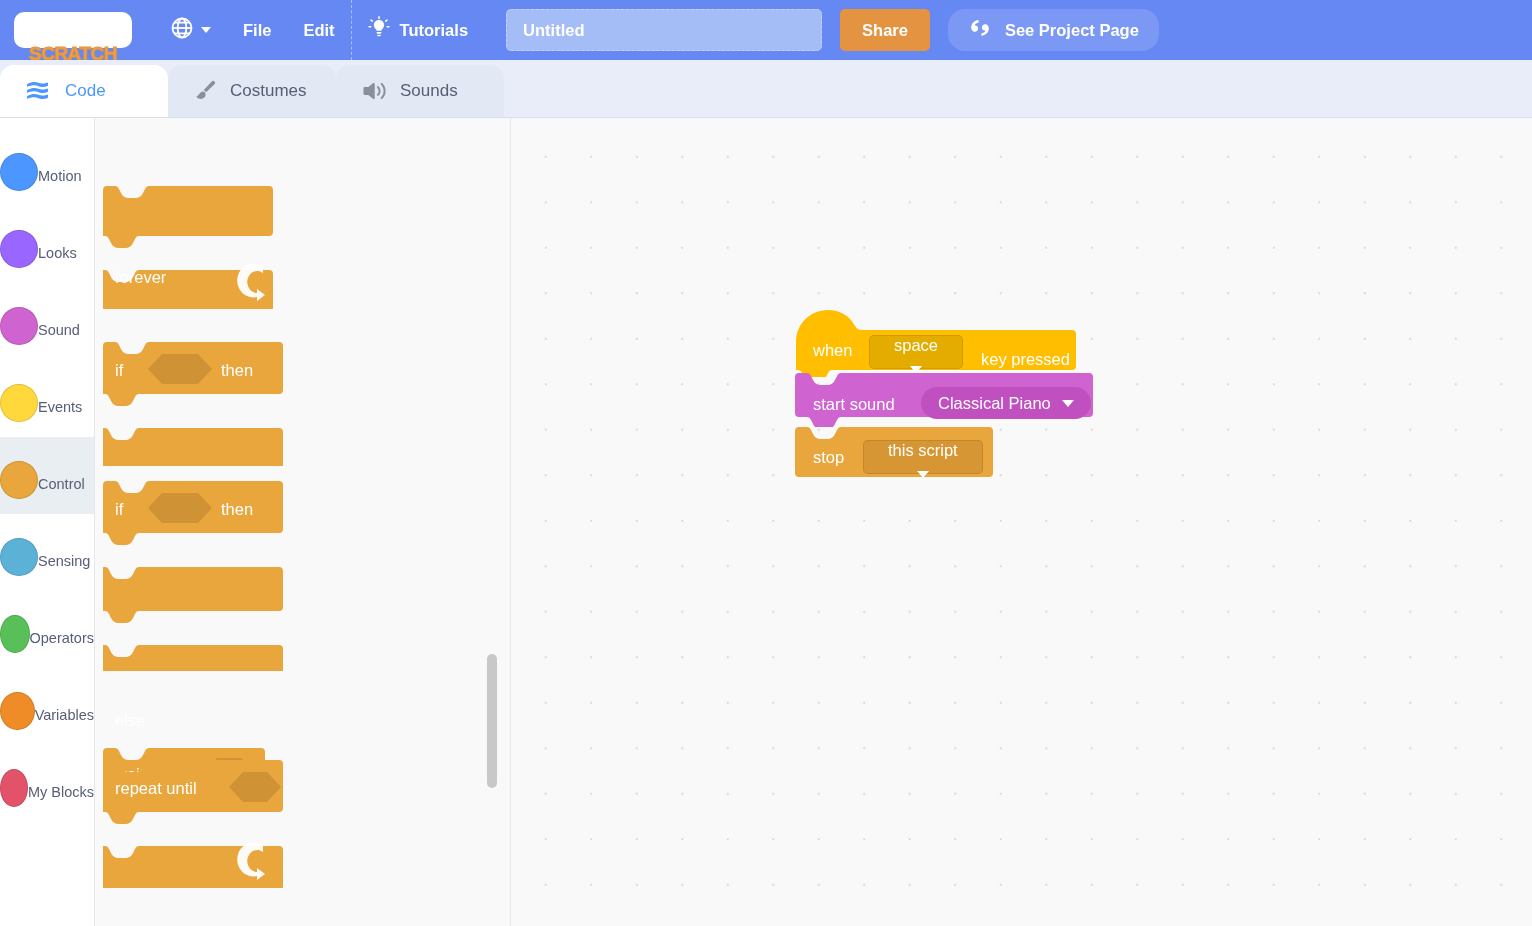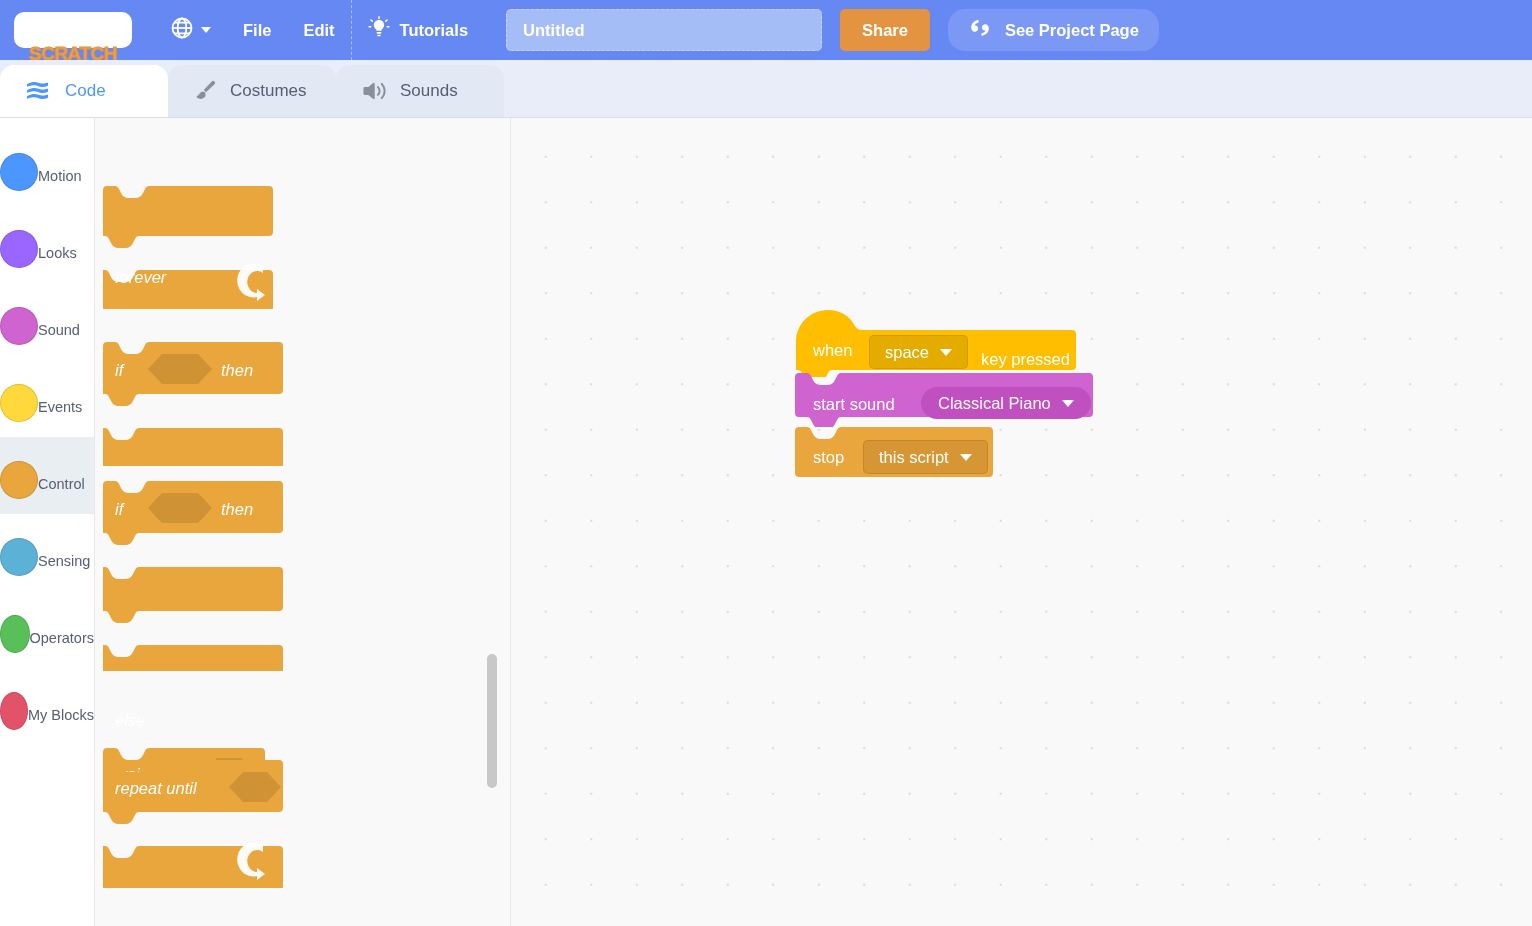--- a/index.html
+++ b/index.html
@@ -111,21 +111,21 @@
     margin-top: 7px; font-size: 14.5px; color: #575e75;
     white-space: nowrap;
   }
 
   
   #palette {
     width: 416px; flex: none; background: #f9f9f9;
     position: relative; overflow: hidden;
     border-right: 1px solid #e6e8eb;
   }
-  #palette-inner { position: relative; width: 100%; height: 100%; font-style: italic; }
+  #palette-inner { position: relative; width: 100%; height: 100%; }
   #palette-scroll-track {
     position: absolute; right: 12px; top: 0; width: 12px; height: 100%;
   }
   #palette-scroll-thumb {
     position: absolute; left: 1px; top: 536px; width: 10px; height: 134px;
     background: #c8c8c8; border-radius: 5px; cursor: pointer;
   }
 
   
   #workspace {
@@ -140,22 +140,22 @@
     position: absolute; color: #fff; font-size: 16.5px;
     font-family: "Liberation Sans", sans-serif;
     white-space: nowrap; pointer-events: none;
   }
   .pal-block { position: absolute; }
   .pal-block svg { display: block; }
 
   
   .field-rect {
     position: absolute; display: flex; align-items: center; gap: 11px;
-    border-radius: 5px; padding: 0 15px; height: 34px;
-    font-size: 16.5px; color: #fff; cursor: pointer;
+    border-radius: 5px; padding: 0 24px; height: 34px;
+    font-size: 16.5px; color: #fff; cursor: pointer; flex-direction: column;
   }
   .field-pill {
     position: absolute; display: flex; align-items: center; gap: 11px;
     border-radius: 22px; padding: 0 17px; height: 32px;
     font-size: 16.5px; color: #fff; cursor: pointer;
   }
   .caret-dd {
     width: 0; height: 0;
     border-left: 6px solid transparent; border-right: 6px solid transparent;
     border-top: 7px solid #ffffff;
@@ -284,20 +284,24 @@
     </div>
     <div class="cat">
       <div class="dot" style="background:#5cb1d6"></div>
       <div class="cat-label">Sensing</div>
     </div>
     <div class="cat">
       <div class="dot" style="background:#59c059"></div>
       <div class="cat-label">Operators</div>
     </div>
     <div class="cat">
+      <div class="dot" style="background:#ef8c28"></div>
+      <div class="cat-label">Variables</div>
+    </div>
+    <div class="cat">
       <div class="dot" style="background:#e2536a"></div>
       <div class="cat-label">My Blocks</div>
     </div>
   </div>
 
   <div id="palette">
     <div id="palette-inner">
 
       <div class="pal-block" style="left:8px; top:-60px;">
         <svg width="190" height="110" viewBox="0 0 190 110">

